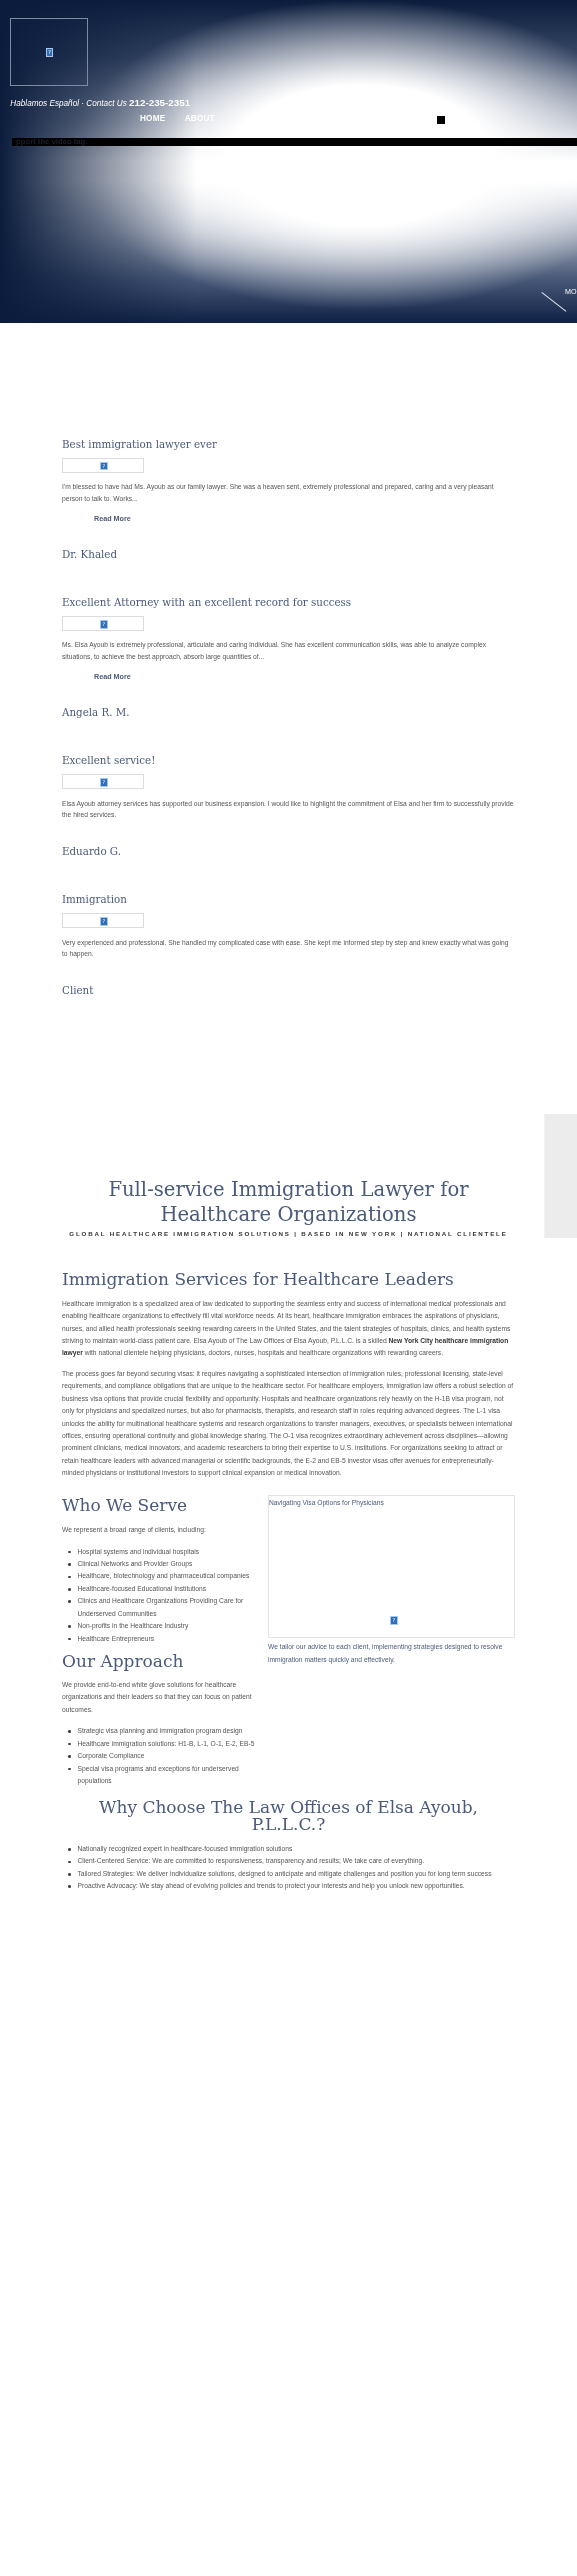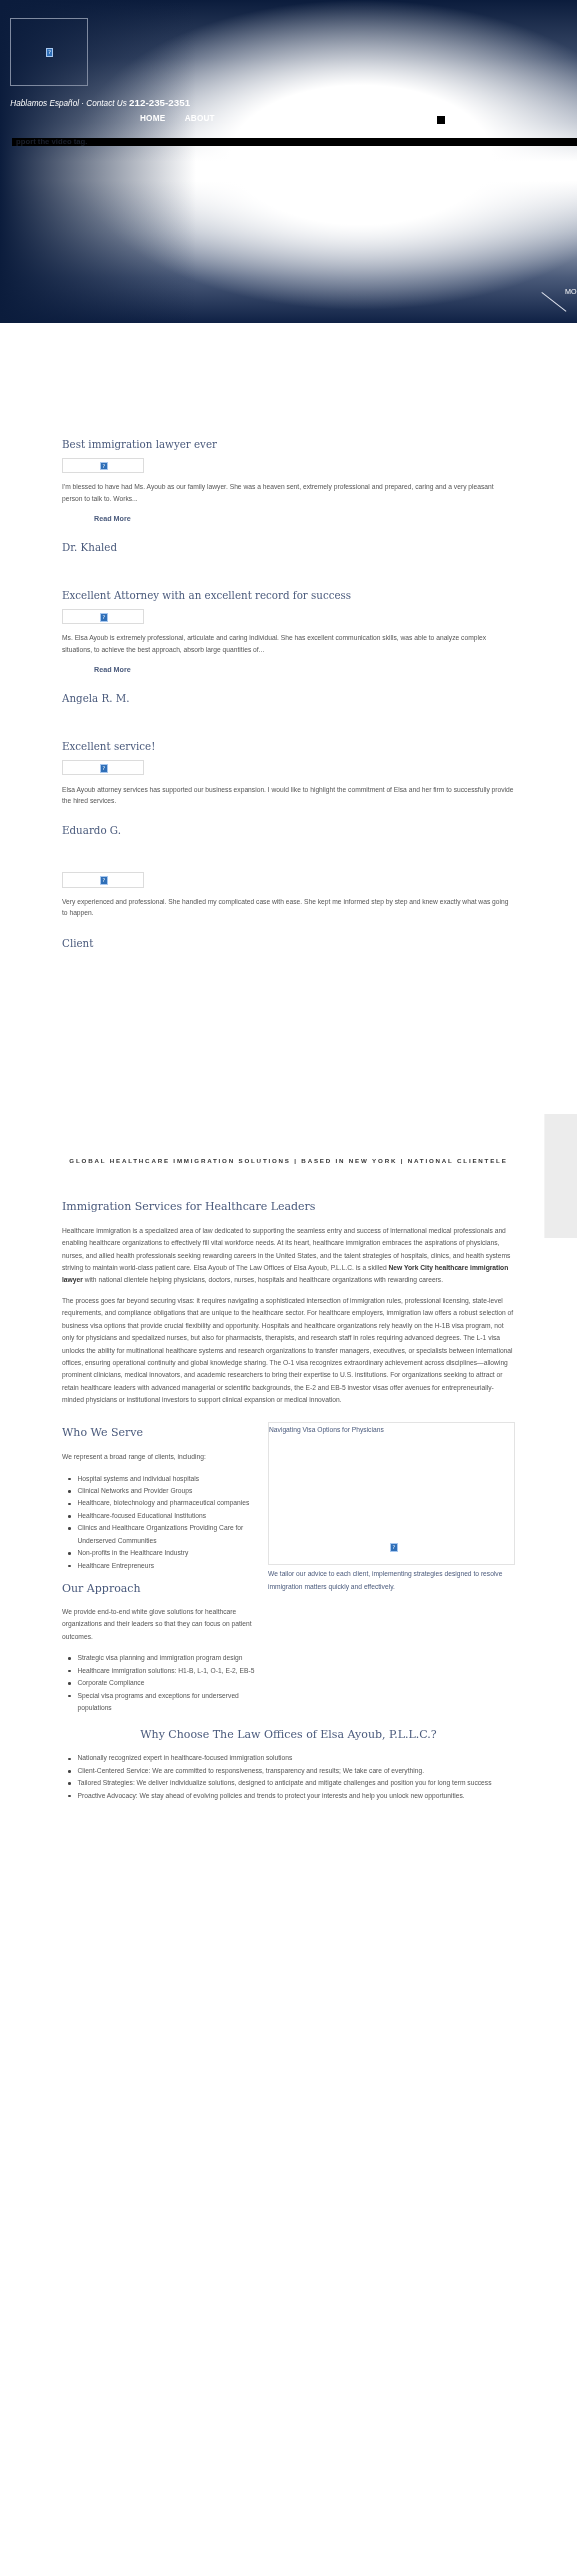--- a/index.html
+++ b/index.html
@@ -27,27 +27,27 @@
   .more-label { position: absolute; left: 565px; top: 287px; color: #ffffff; font-weight: normal; font-size: 7.2px; white-space: nowrap; }
   .more-line { position: absolute; left: 542px; top: 292px; width: 31px; height: 0.5px; background: #e0e4ee; transform-origin: 0 0; transform: rotate(38deg); }
 
   
   .testimonials { position: absolute; left: 62px; top: 438px; width: 453px; }
   .t-title { font-family: "DejaVu Serif", serif; color: #4a5a7c; font-size: 10.3px; font-weight: normal; line-height: 13.4px; }
   .t-stars { width: 82px; height: 15.5px; border: 1px solid #dcdcdc; position: relative; margin: 6.2px 0 8.2px; }
   .t-stars .broken-img { left: 37px; top: 3.1px; }
   .t-body { font-size: 6.7px; line-height: 11.3px; color: #555; max-width: 453px; }
   .t-read { display: inline-block; margin-top: 10.3px; font-size: 7.2px; font-weight: bold; color: #4a5a7c; padding-left: 32px; }
-  .t-author { font-family: "DejaVu Serif", serif; color: #4a5a7c; font-size: 10.3px; margin-top: 18px; margin-bottom: 36px; }
+  .t-author { font-family: "DejaVu Serif", serif; color: #4a5a7c; font-size: 10.3px; margin-top: 25px; margin-bottom: 36px; }
 
   
   .main { position: absolute; left: 62px; top: 1154px; width: 453px; }
   .h1 { font-family: "DejaVu Serif", serif; color: #4a5a7c; font-size: 19.6px; font-weight: normal; line-height: 25px; text-align: center; padding-top: 23px; }
   .subtitle { text-align: center; font-size: 6.2px; font-weight: bold; letter-spacing: 1.8px; color: #333; line-height: 9.8px; margin-top: 2.1px; padding: 0 4.1px; }
-  .h2 { font-family: "DejaVu Serif", serif; color: #4a5a7c; font-size: 11px; font-weight: normal; line-height: 17.5px; }
+  .h2 { font-family: "DejaVu Serif", serif; color: #4a5a7c; font-size: 17px; font-weight: normal; line-height: 17.5px; }
   .p { font-size: 6.7px; line-height: 12.4px; color: #555; }
   .p strong { color: #333; }
   .cols { display: flex; gap: 10.3px; margin-top: 15.5px; }
   .col-left { width: 201px; }
   .col-right { width: 247px; }
   .bullets { list-style: none; margin-top: 9.3px; }
   .bullets li { position: relative; padding-left: 15.5px; font-size: 6.7px; line-height: 12.4px; color: #555; }
   .bullets li::before { content: ""; position: absolute; left: 6.2px; top: 5.2px; width: 2.6px; height: 2.6px; border-radius: 50%; background: #444; }
   .video-box { width: 247px; height: 143px; border: 1px solid #e3e3e3; position: relative; background: #fff; }
   .video-box .vtitle { position: absolute; left: 0; top: 3.1px; color: #4a5a7c; font-size: 6.7px; }
@@ -101,31 +101,33 @@
   </div>
   <div>
     <h3 class="t-title">Excellent service!</h3>
     <div class="t-stars">
         <span class="broken-img">?</span>
       </div>
     <p class="t-body">Elsa Ayoub attorney services has supported our business expansion. I would like to highlight the commitment of Elsa and her firm to successfully provide the hired services.</p>
     <div class="t-author">Eduardo G.</div>
   </div>
   <div>
+    <h3 class="t-title">Immigration</h3>
     <div class="t-stars">
         <span class="broken-img">?</span>
       </div>
     <p class="t-body">Very experienced and professional. She handled my complicated case with ease. She kept me informed step by step and knew exactly what was going to happen.</p>
     <div class="t-author">Client</div>
   </div>
 </section>
 
 <div class="side-tab"></div>
 
 <main class="main">
+  <h1 class="h1">Full-service Immigration Lawyer for Healthcare Organizations</h1>
   <div class="subtitle">GLOBAL HEALTHCARE IMMIGRATION SOLUTIONS | BASED IN NEW YORK | NATIONAL CLIENTELE</div>
 
   <h2 class="h2" style="margin-top:32px;">Immigration Services for Healthcare Leaders</h2>
   <p class="p" style="margin-top:9.3px;"><span>Healthcare immigration is a specialized area of law dedicated to supporting the seamless entry and success of international medical professionals and enabling healthcare organizations to effectively fill vital workforce needs. At its heart, healthcare immigration embraces the aspirations of physicians, nurses, and allied health professionals seeking rewarding careers in the United States, and the talent strategies of hospitals, clinics, and health systems striving to maintain world-class patient care. Elsa Ayoub of The Law Offices of Elsa Ayoub, P.L.L.C. is a skilled </span><strong>New York City healthcare immigration lawyer</strong><span> with national clientele helping physicians, doctors, nurses, hospitals and healthcare organizations with rewarding careers.</span></p>
 
   <p class="p" style="margin-top:8.2px;">The process goes far beyond securing visas: it requires navigating a sophisticated intersection of immigration rules, professional licensing, state-level requirements, and compliance obligations that are unique to the healthcare sector. For healthcare employers, immigration law offers a robust selection of business visa options that provide crucial flexibility and opportunity. Hospitals and healthcare organizations rely heavily on the H-1B visa program, not only for physicians and specialized nurses, but also for pharmacists, therapists, and research staff in roles requiring advanced degrees. The L-1 visa unlocks the ability for multinational healthcare systems and research organizations to transfer managers, executives, or specialists between international offices, ensuring operational continuity and global knowledge sharing. The O-1 visa recognizes extraordinary achievement across disciplines—allowing prominent clinicians, medical innovators, and academic researchers to bring their expertise to U.S. institutions. For organizations seeking to attract or retain healthcare leaders with advanced managerial or scientific backgrounds, the E-2 and EB-5 investor visas offer avenues for entrepreneurially-minded physicians or institutional investors to support clinical expansion or medical innovation.</p>
 
   <div class="cols">
     <div class="col-left">
       <h2 class="h2" style="margin-top:2.1px;">Who We Serve</h2>

